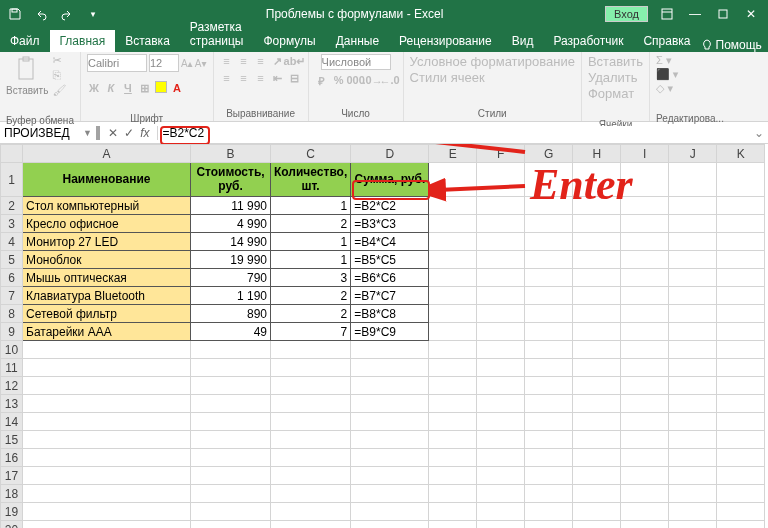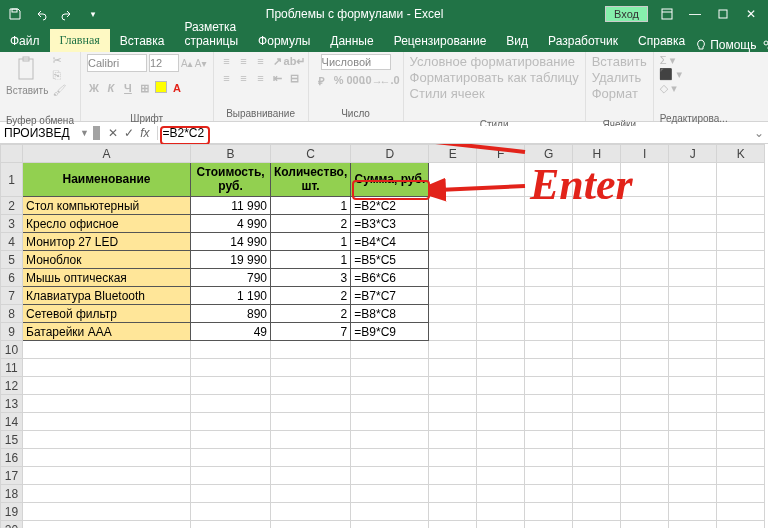--- a/index.html
+++ b/index.html
@@ -11,21 +11,21 @@
 .titlebar .qat .btn { width: 22px; height: 22px; display: flex; align-items: center; justify-content: center; cursor: pointer; }
 .titlebar .title { flex: 1; text-align: center; }
 .titlebar .win-controls { display: flex; gap: 2px; align-items: center; }
 .titlebar .win-controls .btn { width: 26px; height: 22px; display: flex; align-items: center; justify-content: center; cursor: pointer; font-size: 12px; }
 .titlebar .login-btn { background: #86efac; color: #333; font-size: 11px; padding: 1px 8px; margin-right: 6px; border: 1px solid #ccc; }
 .titlebar svg { fill: #fff; stroke: #fff; }
 
 
 .tabstrip { background: #217346; height: 24px; display: flex; align-items: flex-end; font-size: 12px; }
 .tabstrip .tab { padding: 4px 10px; color: #fff; cursor: pointer; }
-.tabstrip .tab.active { background: #fef9c3; color: #217346; font-family: Liberation Serif, serif; }
+.tabstrip .tab.active { background: #ffffff; color: #217346; }
 .tabstrip .tab.file { color: #fff; }
 .tabstrip .spacer { flex: 1; }
 .tabstrip .right-tools { display: flex; align-items: center; gap: 6px; padding-right: 8px; }
 .tabstrip .right-tools .tool { color: #fff; display: flex; align-items: center; gap: 3px; cursor: pointer; }
 .tabstrip .right-tools svg { fill: #fff; }
 
 
 .ribbon { background: #f3f3f3; border-bottom: 1px solid #d4d4d4; height: 70px; display: flex; font-size: 11px; color: #969696; }
 .ribbon .group { border-right: 1px solid #e0e0e0; display: flex; flex-direction: column; padding: 2px 6px 0 6px; }
 .ribbon .group .content { flex: 1; display: flex; align-items: center; gap: 4px; }
@@ -33,21 +33,21 @@
 .ribbon .fake-btn { color: #bbb; font-size: 13px; white-space: nowrap; }
 .ribbon .big-btn { display: flex; flex-direction: column; align-items: center; gap: 2px; font-size: 10px; color: #888; }
 .ribbon select, .ribbon input { font-size: 11px; border: 1px solid #ccc; background: #fff; color: #888; }
 .ribbon .font-name { width: 60px; height: 18px; }
 .ribbon .font-size { width: 30px; height: 18px; }
 .ribbon .icon-row { display: flex; gap: 3px; }
 .ribbon .icon-row span { width: 14px; height: 14px; display: inline-flex; align-items: center; justify-content: center; color: #bbb; font-weight: bold; font-size: 11px; }
 
 
 .formula-area { display: flex; align-items: center; border-bottom: 1px solid #d4d4d4; height: 22px; font-size: 12px; }
-.name-box { width: 100px; border-right: 7px solid #a3a3a3; padding: 0 4px; display: flex; align-items: center; justify-content: space-between; }
+.name-box { width: 100px; border-right: 4px solid #a3a3a3; padding: 0 4px; display: flex; align-items: center; justify-content: space-between; }
 .name-box input { border: none; width: 70px; font-size: 12px; outline: none; }
 .fx-btns { display: flex; align-items: center; gap: 6px; padding: 0 8px; border-right: 1px solid #d4d4d4; color: #666; }
 .fx-btns span { cursor: pointer; font-size: 12px; }
 .formula-input-wrap { flex: 1; padding: 0 4px; position: relative; }
 .formula-input { border: none; outline: none; font-size: 12px; width: 100%; }
 .formula-highlight { position: absolute; left: 2px; top: 0px; border: 2px solid #e2231a; border-radius: 4px; padding: 0 2px 1px 2px; pointer-events: none; }
 .formula-expand { width: 18px; text-align: center; color: #888; cursor: pointer; }
 
 
 .grid-area { position: relative; overflow: hidden; height: 384px; }
@@ -206,21 +206,20 @@
           <span>000</span>
           <span data-name="increase-decimal-icon">.0→</span>
           <span data-name="decrease-decimal-icon">←.0</span>
         </div>
     </div>
     <div class="label" data-name="group-label-number">Число</div>
   </div>
   <div class="group" data-name="group-styles">
     <div class="content" style="flex-direction:column;align-items:flex-start;gap:1px;">
       <div class="fake-btn" data-name="conditional-formatting-button">Условное форматирование</div>
-      <div class="fake-btn" data-name="format-as-table-button">Форматировать как таблицу</div>
       <div class="fake-btn" data-name="cell-styles-button">Стили ячеек</div>
     </div>
     <div class="label" data-name="group-label-styles">Стили</div>
   </div>
   <div class="group" data-name="group-cells">
     <div class="content" style="flex-direction:column;align-items:flex-start;gap:1px;">
       <div class="fake-btn" data-name="insert-cells-button">Вставить</div>
       <div class="fake-btn" data-name="delete-cells-button">Удалить</div>
       <div class="fake-btn" data-name="format-cells-button">Формат</div>
     </div>

